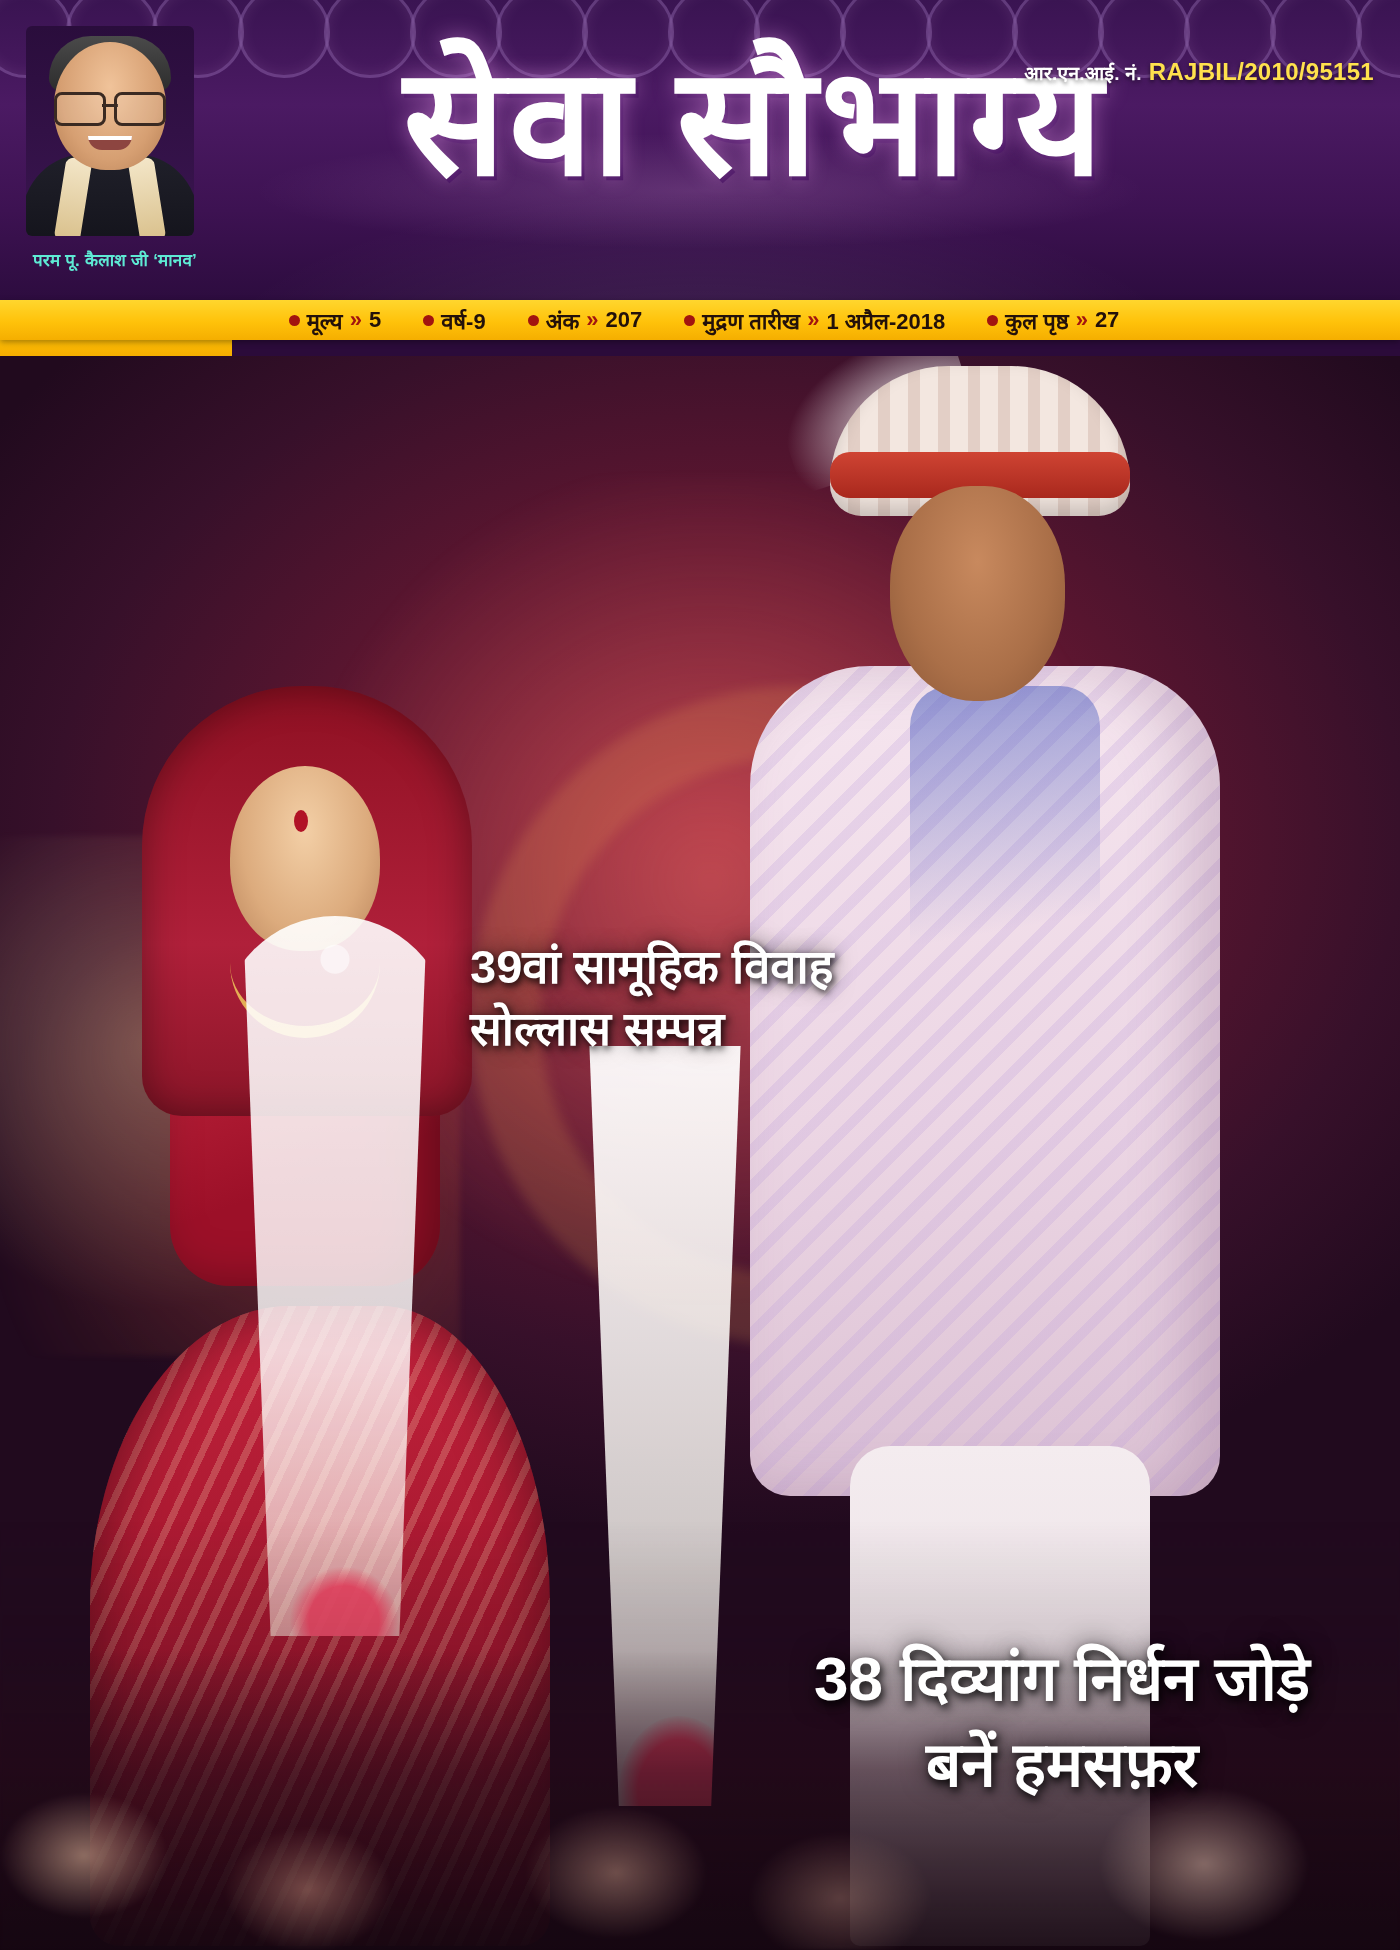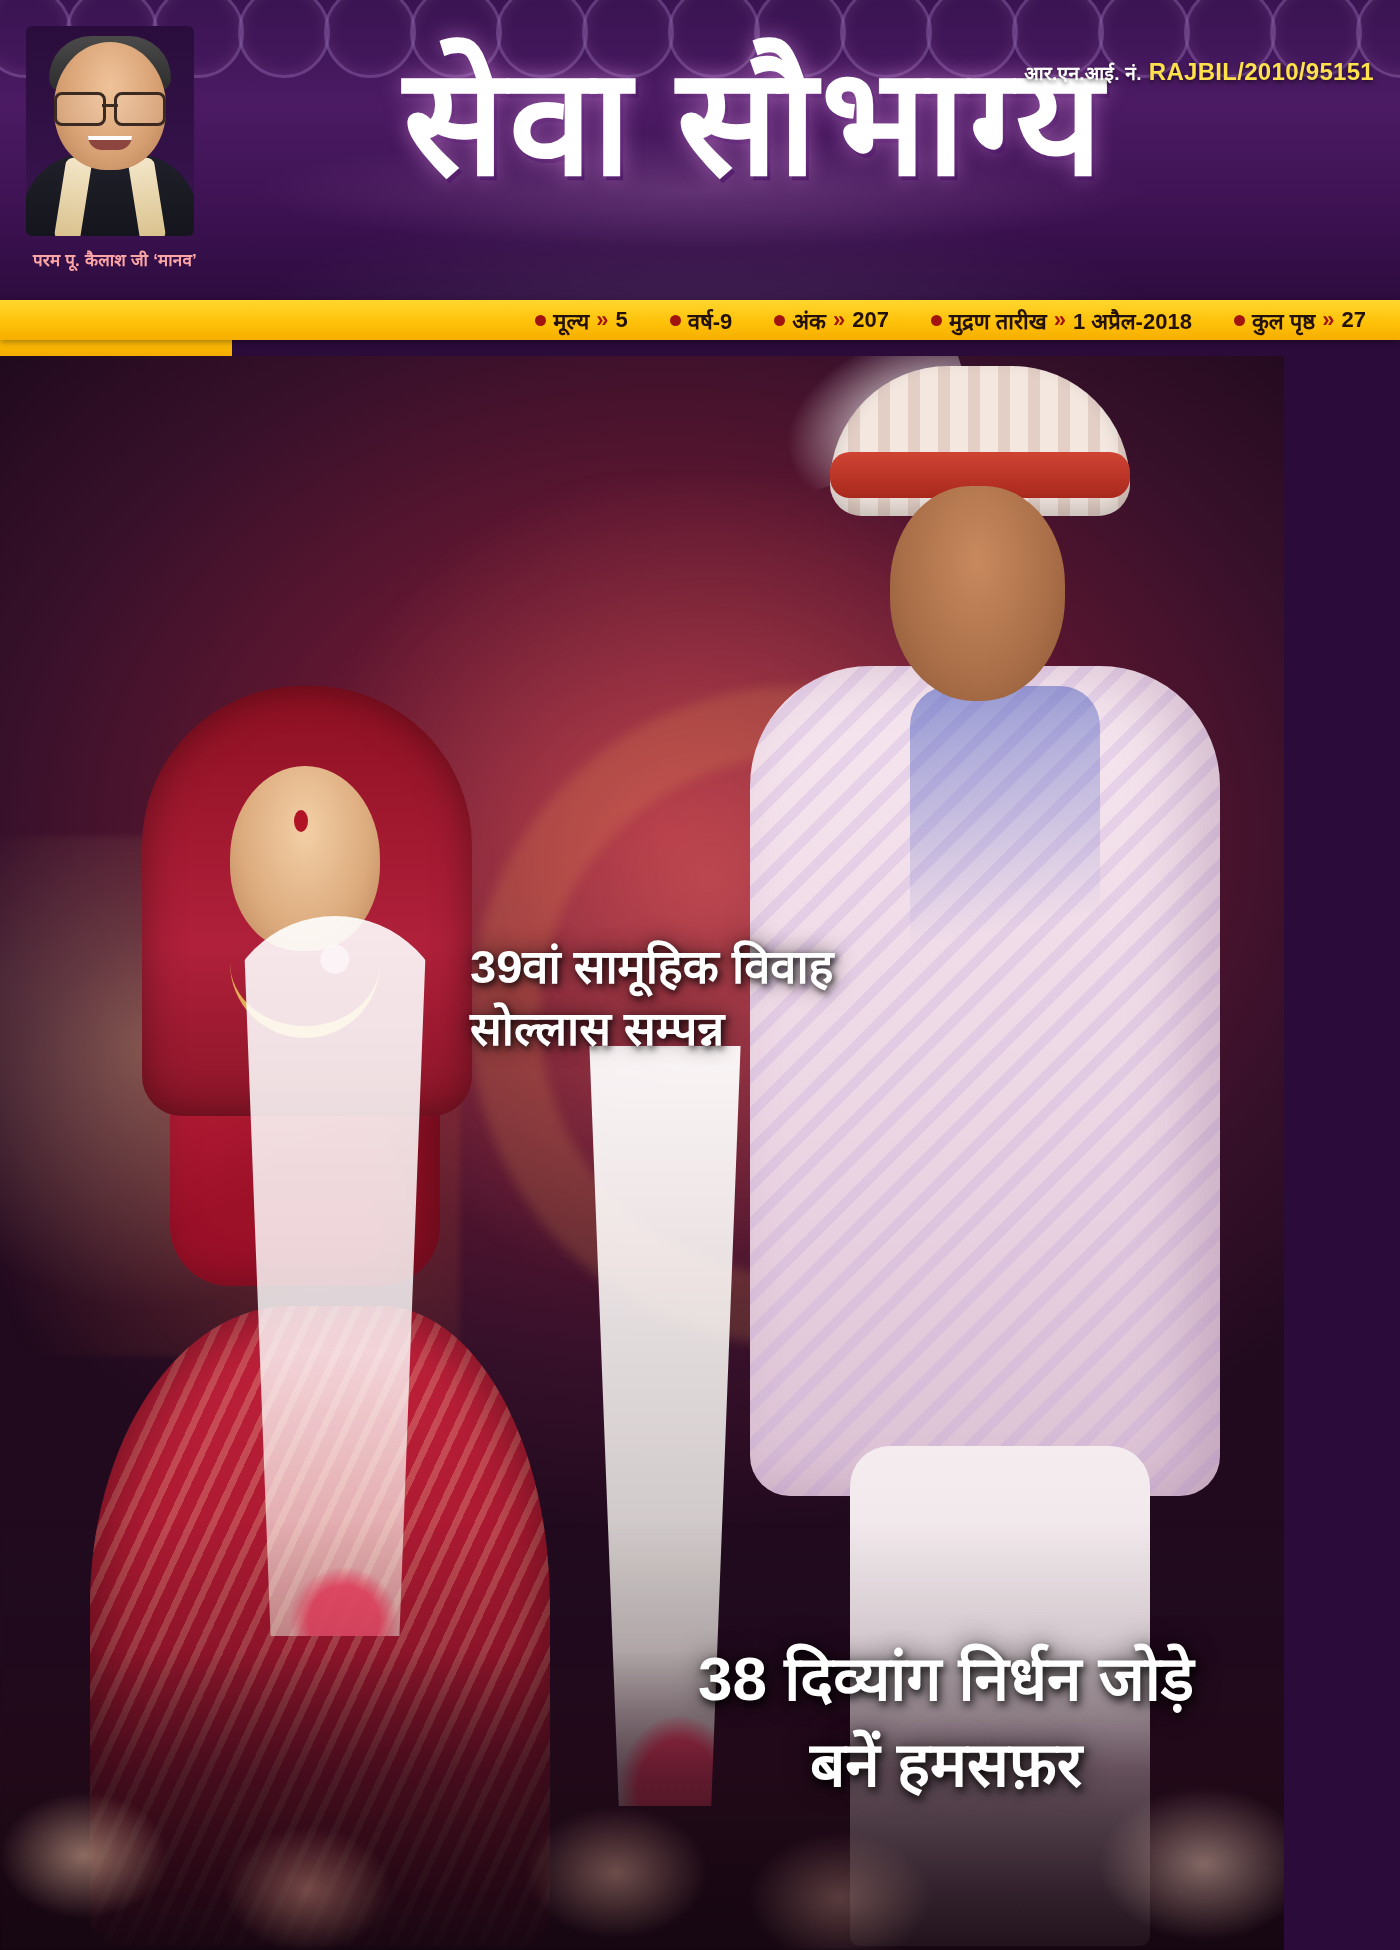--- a/index.html
+++ b/index.html
@@ -129,21 +129,21 @@
     display: block; border-radius: 8px;
   }
   .portrait .scarf u.l { left: 4px; transform: rotate(9deg); }
   .portrait .scarf u.r { right: 4px; transform: rotate(-9deg); }
 
   .portrait-caption {
     position: absolute;
     left: 0; top: 248px;
     width: 230px;
     text-align: center;
-    color: #fca5a5;
+    color: #5eead4;
     font-size: 17px;
     font-weight: bold;
     letter-spacing: .2px;
   }
 
   .rni {
     position: absolute;
     right: 26px; top: 58px;
     color: #ffe14d;
     font-size: 24px;
@@ -178,21 +178,21 @@
 
   
   .infostrip {
     position: absolute;
     left: 0; top: 300px;
     width: 1400px;
     height: 40px;
     background: linear-gradient(180deg,#ffd62e 0%, #ffc20a 55%, #f5ae00 100%);
     display: flex;
     align-items: center;
-    justify-content: flex-end;
+    justify-content: center;
     box-sizing: border-box;
     padding-right: 34px;
     box-shadow: 0 2px 6px rgba(0,0,0,.35);
   }
   .infostrip .item {
     display: flex;
     align-items: center;
     gap: 7px;
     color: #23110a;
     font-size: 22px;
@@ -211,21 +211,21 @@
     position: absolute;
     left: 0; top: 300px;
     width: 232px; height: 56px;
     background: linear-gradient(180deg,#ffd62e 0%, #ffc20a 55%, #f5ae00 100%);
   }
 
   
   .photo {
     position: absolute;
     left: 0; top: 356px;
-    width: 1284px;
+    width: 1400px;
     height: 1594px;
     overflow: hidden;
     background:
       radial-gradient(ellipse 900px 700px at 52% 30%, #8e2138 0%, #5d1630 45%, #37102a 75%, #210a1e 100%);
   }
   
   .backdrop-glow {
     position: absolute; left: 330px; top: 120px;
     width: 760px; height: 900px;
     background: radial-gradient(circle at 50% 45%, rgba(255,120,110,.45), rgba(120,20,50,0) 68%);

